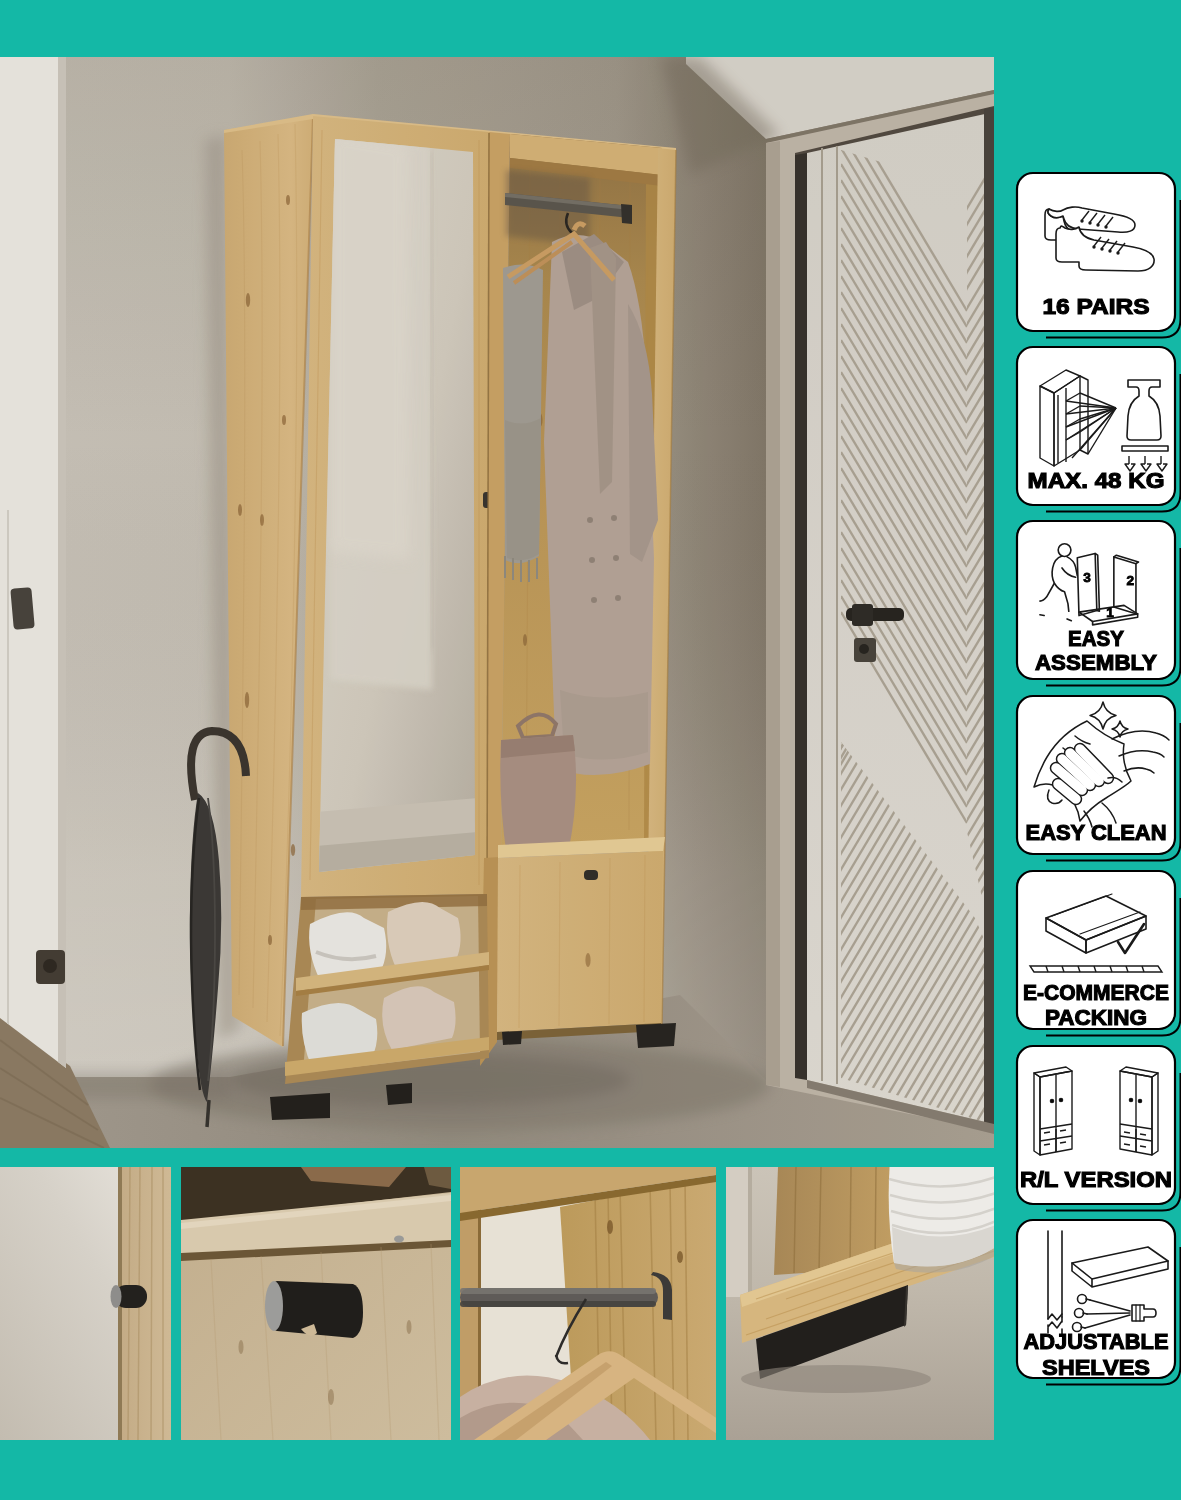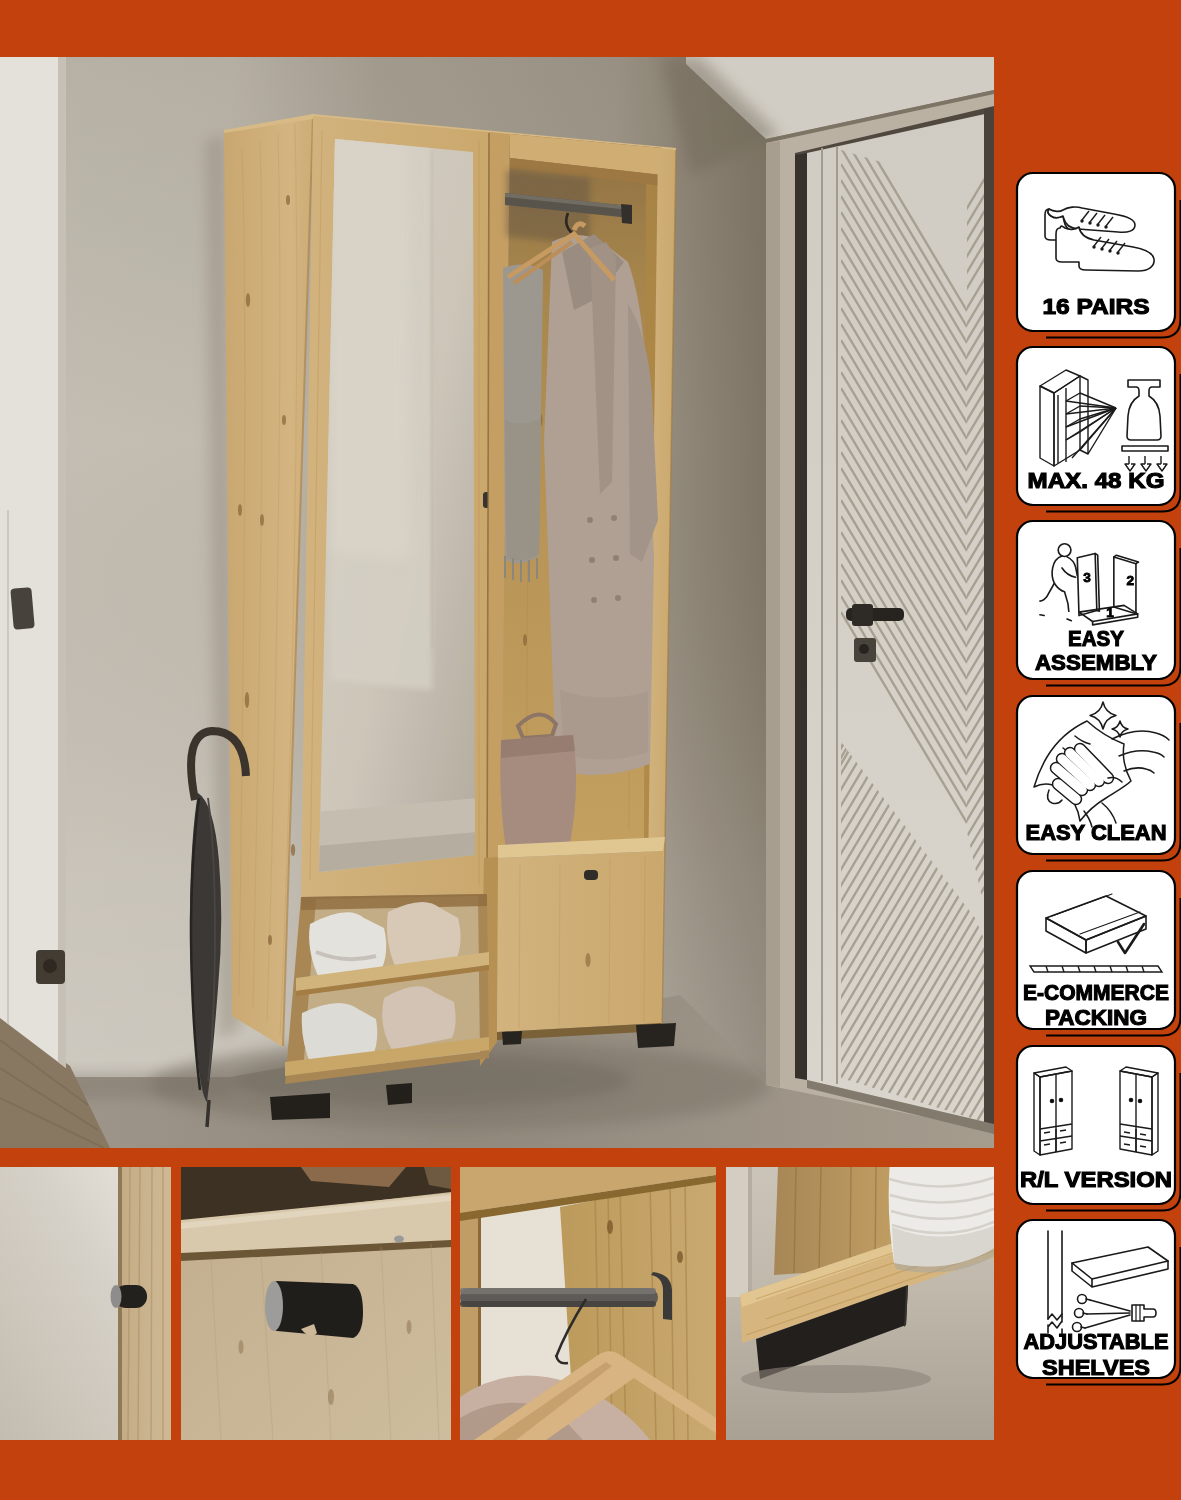--- a/index.html
+++ b/index.html
@@ -1,16 +1,16 @@
 <!DOCTYPE html>
 <html><head>
 <meta charset="utf-8">
 <style>
   html,body{margin:0;padding:0;background:#ffffff;}
-  #page{position:relative;width:1181px;height:1500px;background:#c2410c;overflow:hidden;
+  #page{position:relative;width:1181px;height:1500px;background:#14b8a6;overflow:hidden;
         font-family:"Liberation Sans", sans-serif;}
   .abs{position:absolute;}
   .ic{position:absolute;left:1016px;width:170px;height:170px;overflow:visible;}
   .ic text{font-family:"Liberation Sans",sans-serif;font-weight:bold;fill:#000;stroke:#000;}
 </style>
 </head>
 <body>
 <div id="page">
 
 <svg class="abs" style="left:0;top:57px" width="994" height="1091" viewBox="0 57 994 1091">

